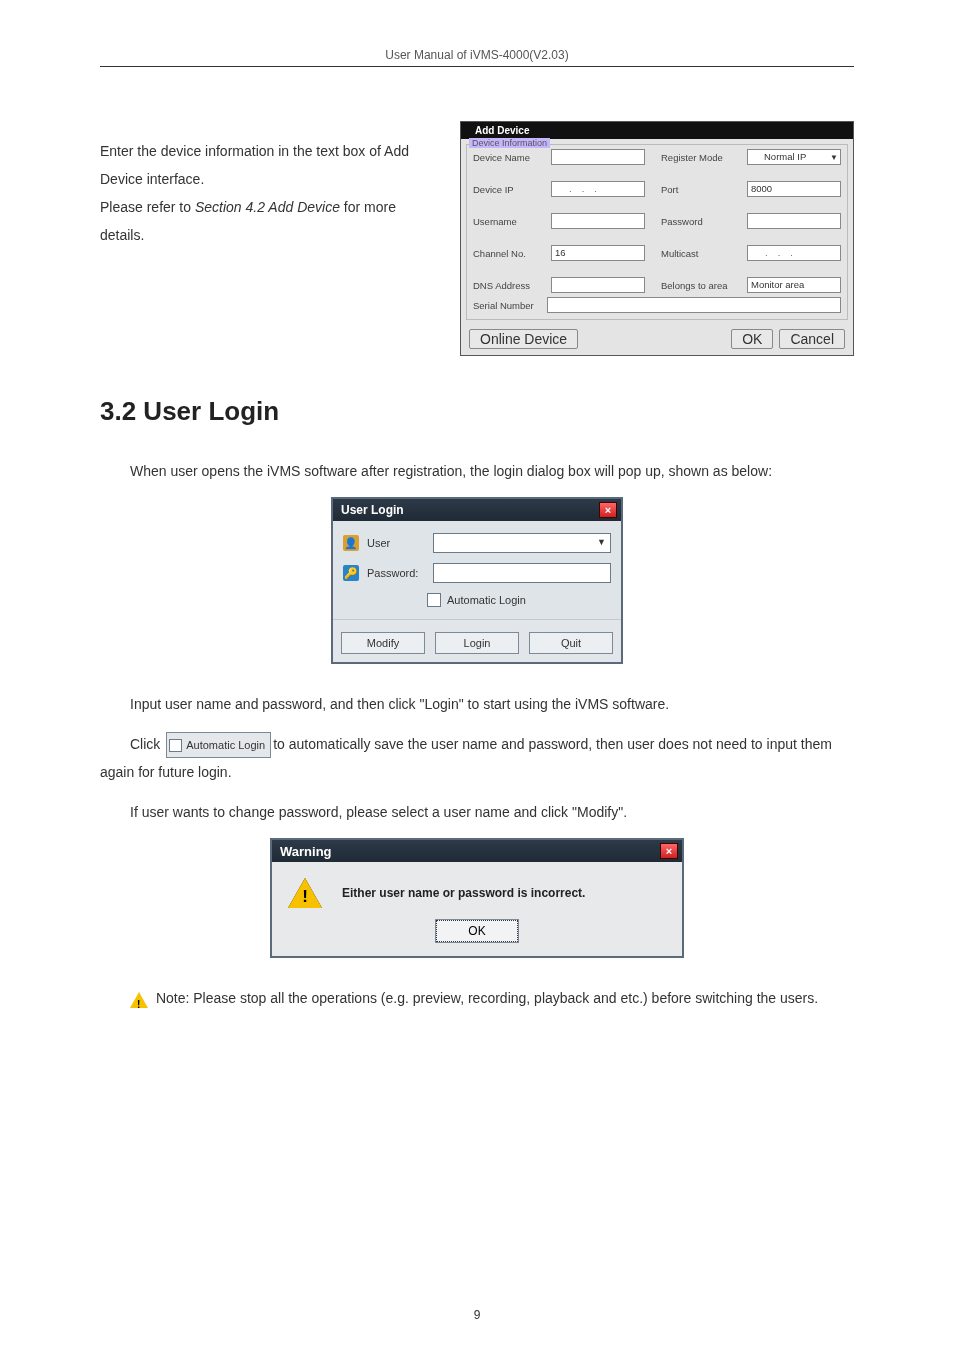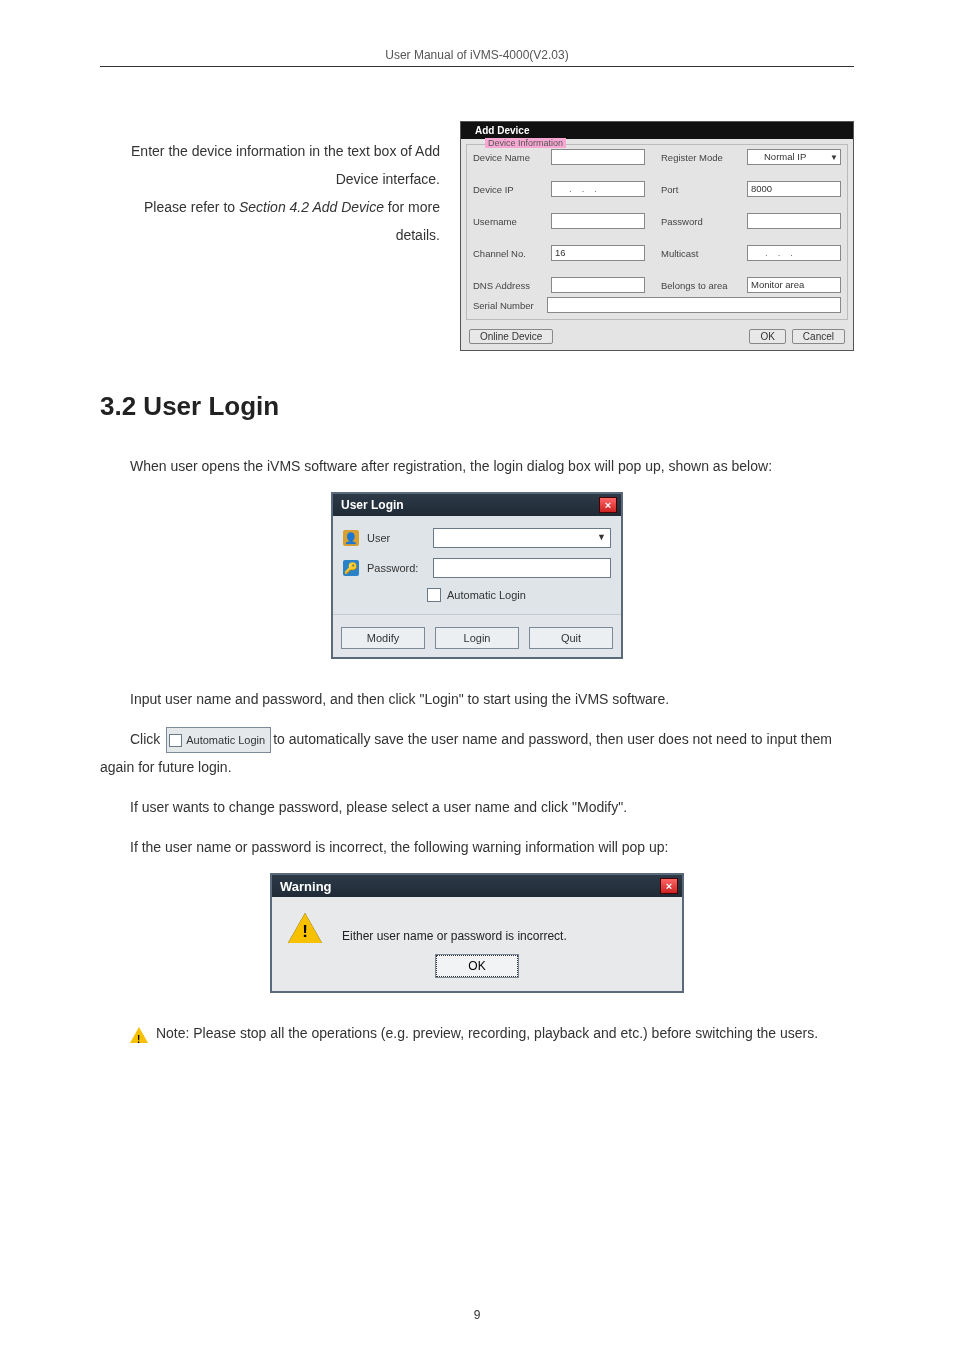--- a/index.html
+++ b/index.html
@@ -29,21 +29,20 @@
     align-items: flex-start;
     gap: 20px;
     margin-bottom: 40px;
   }
   .intro-text {
     flex: 0 0 340px;
     font-size: 14px;
     line-height: 2;
     color: #333;
     padding-top: 16px;
-    text-align: right;
   }
   .intro-text i { font-style: italic; }
   
   .add-device {
     flex: 1;
     border: 1px solid #555;
     background: #e4e4e4;
     font-size: 10px;
     font-family: Tahoma, Arial, sans-serif;
     color: #333;
@@ -57,22 +56,22 @@
   }
   .fieldset {
     border: 1px solid #bbb;
     margin: 5px;
     padding: 4px 6px 6px 6px;
     position: relative;
   }
   .fieldset-label {
     position: absolute;
     top: -7px;
-    left: 18px;
-    background: #f9a8d4;
+    left: 2px;
+    background: #c4b5fd;
     padding: 0 3px;
     font-size: 9px;
     color: #555;
   }
   .fields {
     display: grid;
     grid-template-columns: 62px 1fr 70px 1fr;
     column-gap: 6px;
     row-gap: 4px;
     align-items: center;
@@ -108,21 +107,21 @@
   .dlg-buttons {
     display: flex;
     justify-content: space-between;
     align-items: center;
     padding: 4px 8px 6px 8px;
   }
   .btn {
     background: #e8e8e8;
     border: 1px solid #888;
     border-radius: 2px;
-    font-size: 10px;
+    font-size: 14px;
     padding: 1px 10px;
     text-align: center;
     cursor: default;
   }
   .btn-group { display: flex; gap: 6px; }
 
   h2.section { font-family: "Segoe UI", Arial, sans-serif; font-weight: 700; font-size: 26px; margin: 8px 0 30px 0; color:#222; }
 
   .body-text { font-size: 14px; line-height: 2; margin: 0 0 12px 0; }
   .indent { text-indent: 30px; }
@@ -193,21 +192,21 @@
     background: #e7e9eb;
     margin: 10px auto 26px auto;
     font-family: Tahoma, Arial, sans-serif;
     font-size: 12px;
   }
   .warn-title {
     display:flex; justify-content:space-between; align-items:center;
     background: linear-gradient(#2d3a47,#1f2a36);
     color:#fff; font-weight:bold; padding:3px 4px 3px 8px; font-size:13px;
   }
-  .warn-body { display:flex; align-items:flex-end; gap:20px; padding: 16px 16px 4px 16px; color:#222; }
+  .warn-body { display:flex; align-items:center; gap:20px; padding: 16px 16px 4px 16px; color:#222;font-weight:bold; }
   .warn-icon {
     width: 34px; height: 30px; position:relative;
   }
   .tri {
     width:0;height:0;border-left:17px solid transparent;border-right:17px solid transparent;border-bottom:30px solid #f8c100;
     filter: drop-shadow(0 0 0 #000);
     position:relative;
   }
   .tri::after {
     content:"!"; position:absolute; left:-3px; top:9px; width:6px; text-align:center;
@@ -321,21 +320,20 @@
 
   <p class="body-text">
     <span style="display:inline-block;width:30px"></span><span>Click </span>
     <span class="inline-img">
       <span class="inline-chk"></span>
       <span>Automatic Login</span>
     </span><span>to automatically save the user name and password, then user does not need to input them again for future login.</span>
   </p>
 
   <p class="body-text indent">If user wants to change password, please select a user name and click "Modify".</p>
-  <p class="body-text indent">If the user name or password is incorrect, the following warning information will pop up:</p>
 
   <div class="warning">
     <div class="warn-title">
       <span>Warning</span>
       <span class="close-x">×</span>
     </div>
     <div class="warn-body">
       <div class="warn-icon">
           <div class="tri"></div>
         </div>

